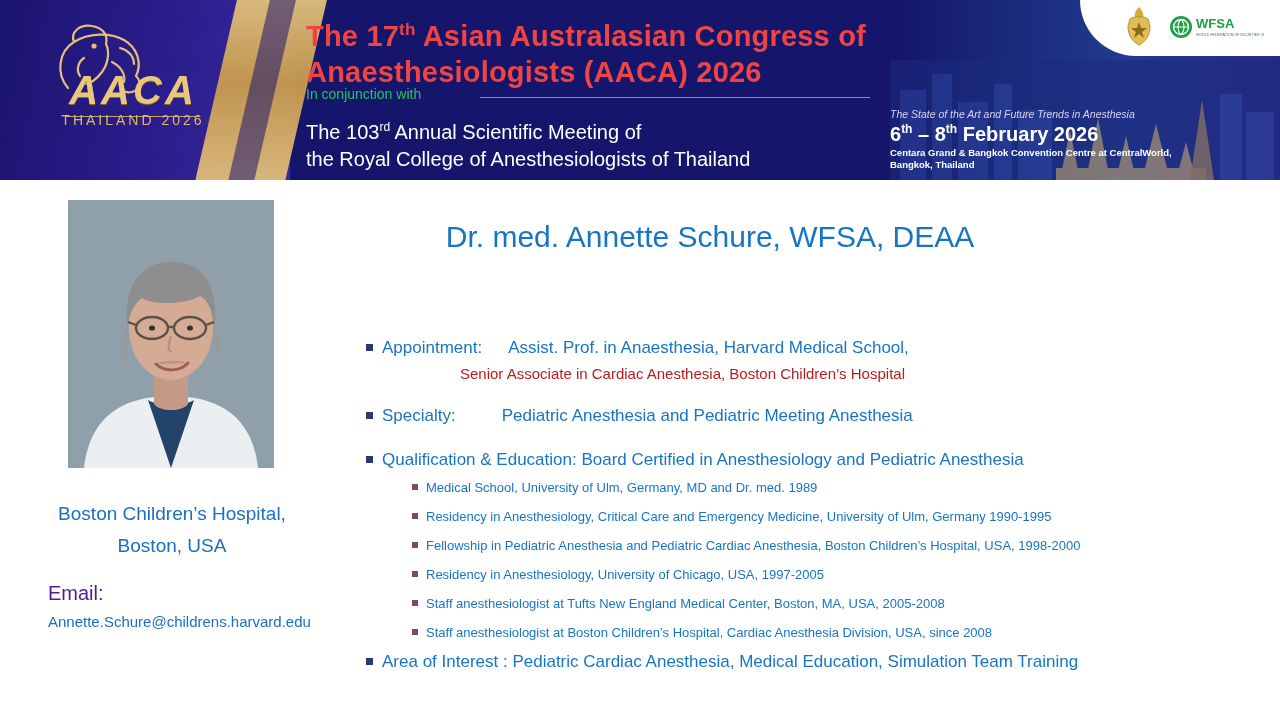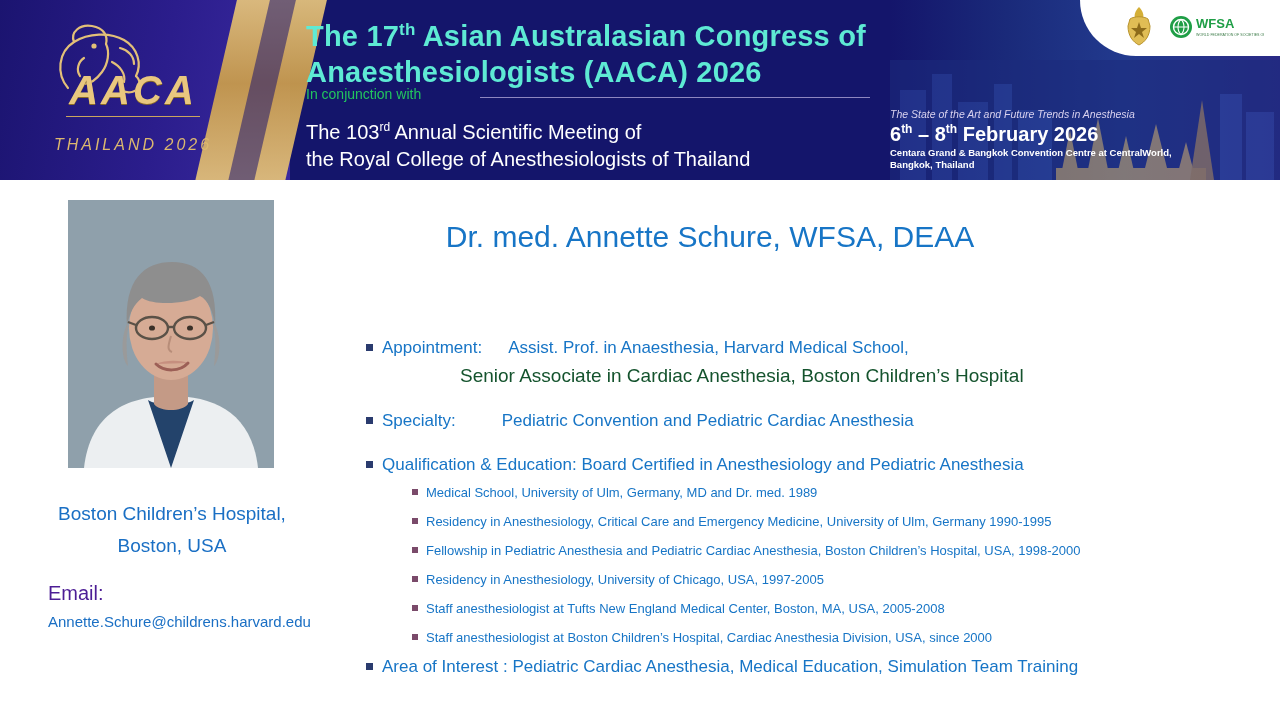--- a/index.html
+++ b/index.html
@@ -71,45 +71,44 @@
     font-style: italic;
   }
   .aaca-rule {
     position: absolute;
     left: 28px; top: 100px;
     width: 134px; height: 1px;
     background: #caa55f;
   }
   .aaca-sub {
     position: absolute;
-    left: 0; top: 120px;
+    left: 0; top: 96px;
     width: 190px;
-    font-size: 16px;
+    font-size: 14px;
     letter-spacing: 3px;
     color: #dcb86f;
-    font-style: italic;
   }
 
   .banner-center {
     position: absolute;
     left: 290px; top: 0;
     width: 600px; height: 180px;
     color: #ffffff;
   }
   .bc-title {
     position: absolute;
     left: 16px; top: 12px;
     width: 620px;
     font-size: 29px;
     font-weight: bold;
     line-height: 36px;
     color: #f0e6c8;
     letter-spacing: .2px;
   }
-  .bc-title .gold { color: #5eead4; text-align: center; }
+  .bc-title .gold { color: #ef4444; text-align: center; }
   .bc-title sup { font-size: 17px; }
   .bc-inconj {
     position: absolute;
     left: 16px; top: 86px;
     font-size: 14px;
     color: #22c55e;
   }
   .bc-rule {
     position: absolute;
     left: 190px; top: 97px;
@@ -253,22 +252,22 @@
     margin-right: 8px;
     vertical-align: 2px;
   }
   .b-text {
     display: inline;
     font-size: 17px;
     color: #1775c6;
   }
   .b-indent {
     margin-left: 94px;
-    font-size: 19px;
-    color: #14532d;
+    font-size: 15px;
+    color: #b91c1c;
     margin-top: 7px;
   }
   .b-gap1 { height: 14px; }
   .sub-list {
     margin-left: 46px;
     margin-top: 8px;
   }
   .sub-row { margin-bottom: 11px; }
   .sub-text {
     display: inline;
@@ -419,21 +418,21 @@
   <div class="bullets">
 
     <div class="b-row">
       <span class="sq"></span><span class="b-text">Appointment:</span><span class="tabgap"></span><span class="b-text">Assist. Prof. in Anaesthesia, Harvard Medical School,</span>
       <div class="b-indent">Senior Associate in Cardiac Anesthesia, Boston Children’s Hospital</div>
     </div>
 
     <div class="b-gap1"></div>
 
     <div class="b-row">
-      <span class="sq"></span><span class="b-text">Specialty:</span><span class="tabgap-wide"></span><span class="b-text">Pediatric Convention and Pediatric Cardiac Anesthesia</span>
+      <span class="sq"></span><span class="b-text">Specialty:</span><span class="tabgap-wide"></span><span class="b-text">Pediatric Anesthesia and Pediatric Meeting Anesthesia</span>
     </div>
 
     <div class="b-gap1"></div>
 
     <div class="b-row">
       <span class="sq"></span><span class="b-text">Qualification &amp; Education: Board Certified in Anesthesiology and Pediatric Anesthesia</span>
 
       <div class="sub-list">
         <div class="sub-row">
           <span class="sq-sub"></span><span class="sub-text">Medical School, University of Ulm, Germany, MD and Dr. med. 1989</span>
@@ -444,21 +443,21 @@
         <div class="sub-row">
           <span class="sq-sub"></span><span class="sub-text">Fellowship in Pediatric Anesthesia and Pediatric Cardiac Anesthesia, Boston Children’s Hospital, USA, 1998-2000</span>
         </div>
         <div class="sub-row">
           <span class="sq-sub"></span><span class="sub-text">Residency in Anesthesiology, University of Chicago, USA, 1997-2005</span>
         </div>
         <div class="sub-row">
           <span class="sq-sub"></span><span class="sub-text">Staff anesthesiologist at Tufts New England Medical Center, Boston, MA, USA, 2005-2008</span>
         </div>
         <div class="sub-row">
-          <span class="sq-sub"></span><span class="sub-text">Staff anesthesiologist at Boston Children’s Hospital, Cardiac Anesthesia Division, USA, since 2000</span>
+          <span class="sq-sub"></span><span class="sub-text">Staff anesthesiologist at Boston Children’s Hospital, Cardiac Anesthesia Division, USA, since 2008</span>
         </div>
       </div>
     </div>
 
     <div class="b-row">
       <span class="sq"></span><span class="b-text">Area of Interest : Pediatric Cardiac Anesthesia, Medical Education, Simulation Team Training</span>
     </div>
 
   </div>
 </div>

